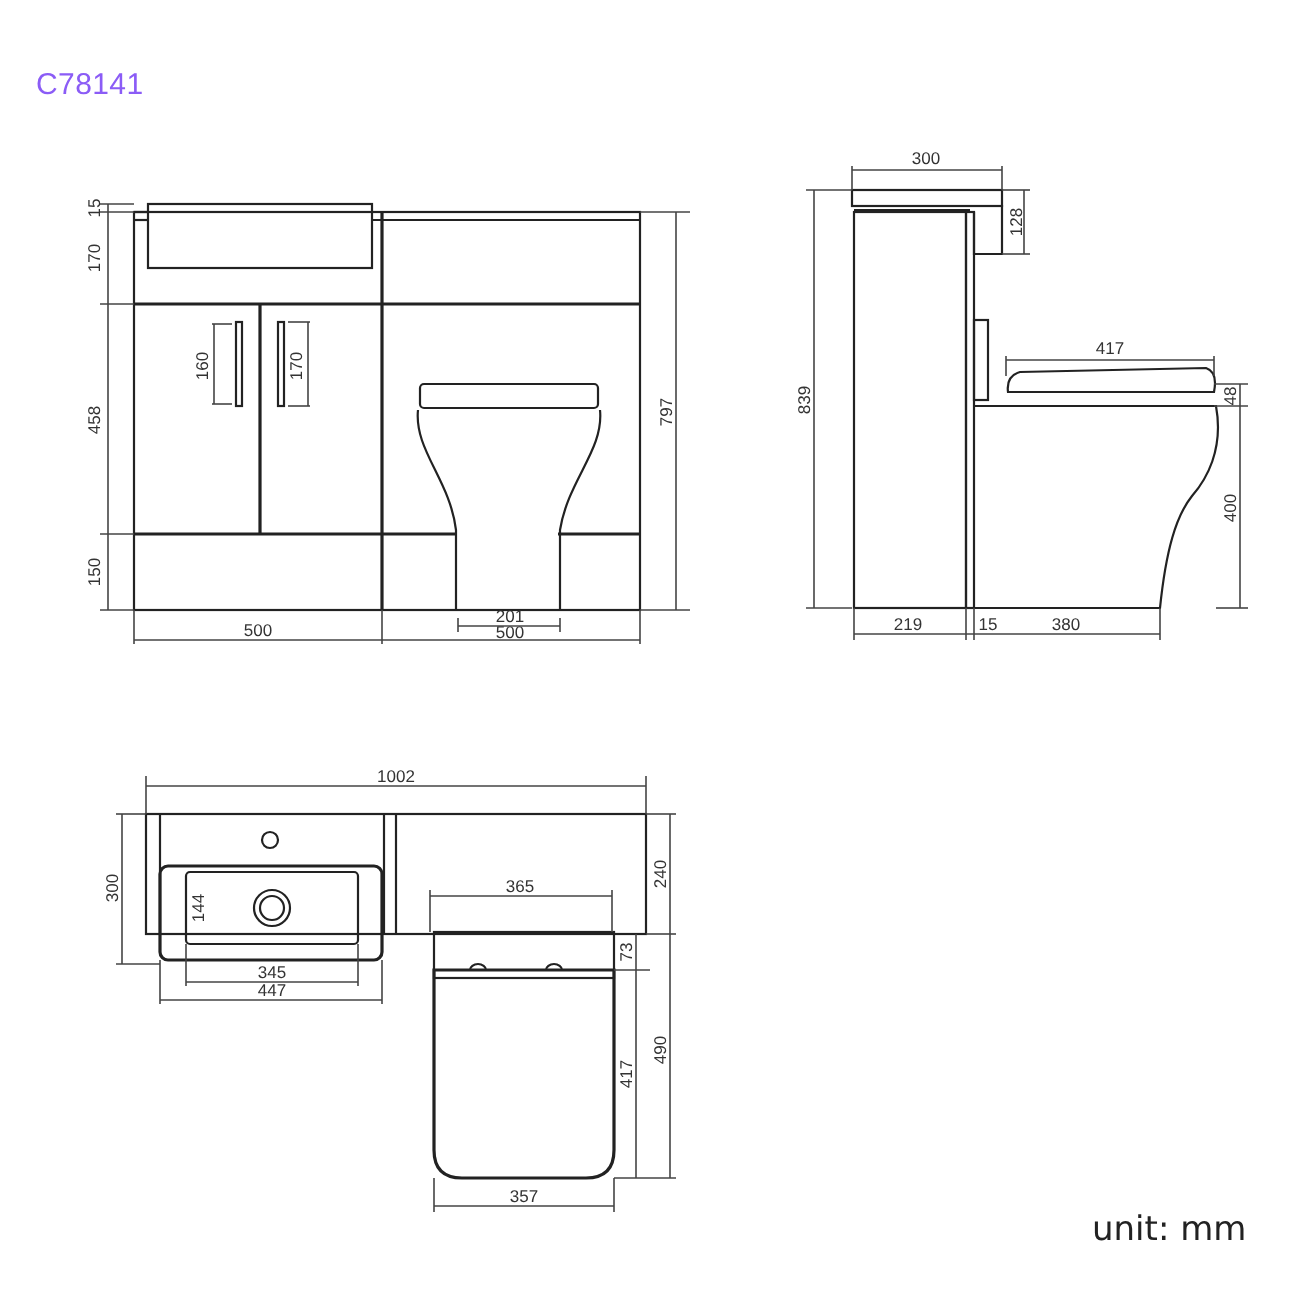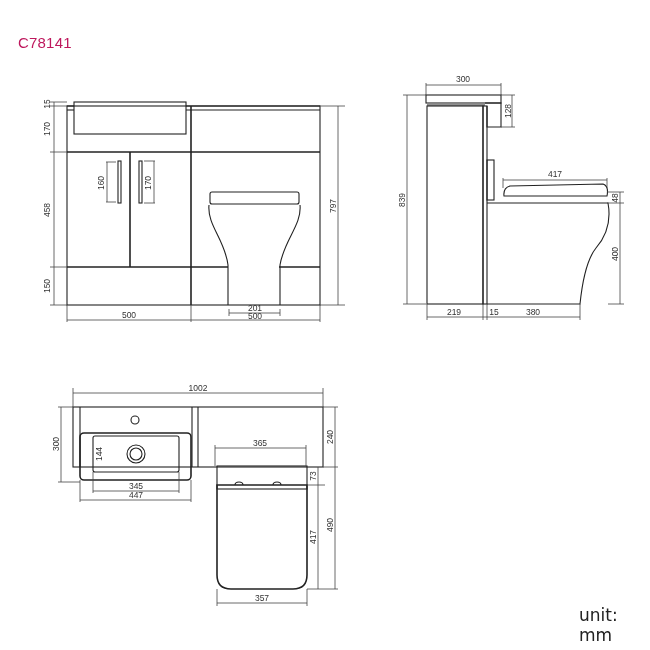--- a/index.html
+++ b/index.html
@@ -1,18 +1,18 @@
 <!DOCTYPE html>
 <html><head>
 <meta charset="utf-8">
 <style>
   html, body { margin:0; padding:0; background:#ffffff; }
   body { width:650px; height:650px; position:relative; overflow:hidden; font-family:"Liberation Sans", sans-serif; }
-  .code { position:absolute; left:18px; top:34px; font-size:15px; color:#be185d; letter-spacing:0.2px; }
-  .unit { position:absolute; left:579px; top:605px; font-size:17px; color:#222; font-family:"DejaVu Sans", sans-serif; }
+  .code { position:absolute; left:18px; top:34px; font-size:15px; color:#8b5cf6; letter-spacing:0.2px; }
+  .unit { position:absolute; left:546px; top:605px; font-size:17px; color:#222; font-family:"DejaVu Sans", sans-serif; }
   svg { position:absolute; left:0; top:0; }
   .dim { font-family:"Liberation Sans", sans-serif; font-size:8.5px; fill:#333; }
   .ln { stroke:#222; fill:none; stroke-width:1.1; }
   .thk { stroke:#222; fill:none; stroke-width:1.6; }
   .dl { stroke:#444; fill:none; stroke-width:0.8; }
 </style>
 </head>
 <body>
 
 <div class="code">C78141</div>

